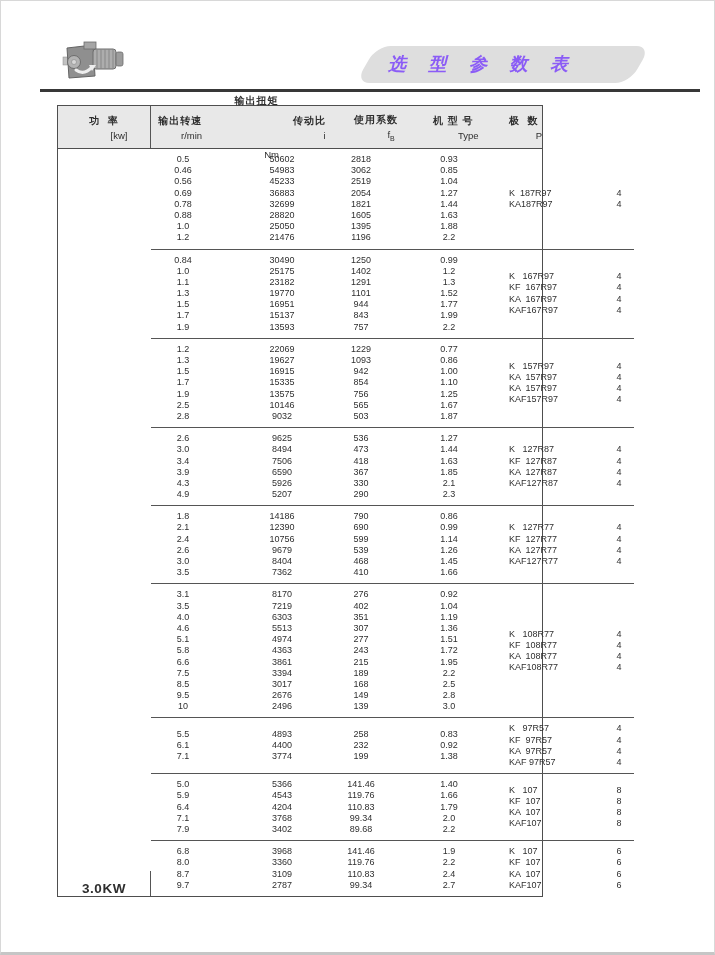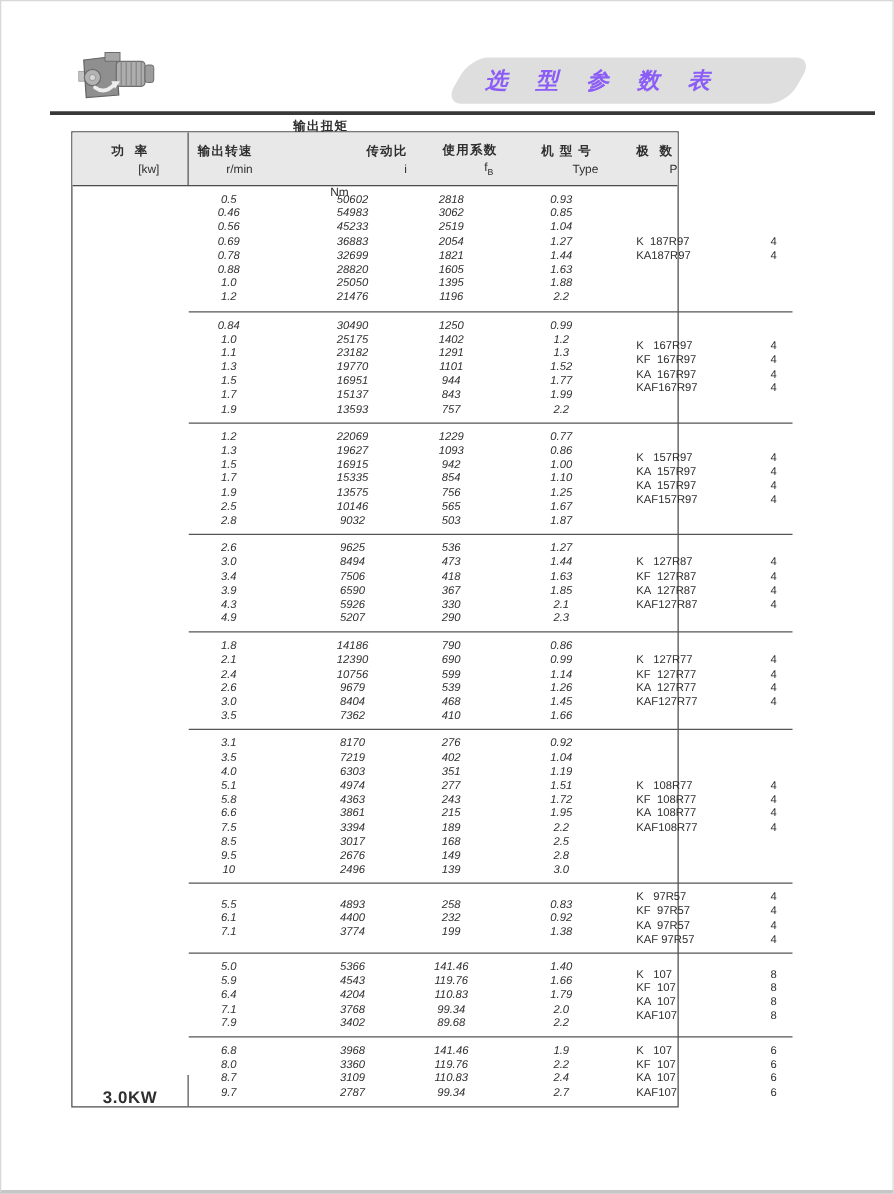--- a/index.html
+++ b/index.html
@@ -38,21 +38,21 @@
   sub{font-size:7px;}
 
   .tbody{display:flex;align-items:flex-end;}
   .power-col{width:92px;flex:none;border-right:1px solid #555;display:flex;justify-content:center;align-items:flex-start;}
   .power-val{margin-top:10px;font-size:13.5px;font-weight:bold;letter-spacing:0.5px;}
   .groups-col{flex:1;display:flex;flex-direction:column;}
 
   .block{display:flex;align-items:center;padding:5px 0;}
   .block + .block{border-top:1px solid #555;}
   .rows{width:328px;flex:none;}
-  .row{display:flex;height:11.2px;line-height:11.2px;font-size:9px;font-style:italic;}
+  .row{display:flex;height:11.2px;line-height:11.2px;font-size:9px;}
   .row .c1{width:64px;text-align:center;}
   .row .c2{width:70px;margin-left:32px;text-align:center;}
   .row .c3{width:60px;margin-left:14px;text-align:center;}
   .row .c4{width:60px;margin-left:28px;text-align:center;}
   .types{margin-left:30px;flex:1;}
   .trow{display:flex;height:11.2px;line-height:11.2px;font-size:9px;}
   .trow .model{width:95px;white-space:pre;text-align:left;}
   .trow .poles{width:30px;text-align:center;}
 </style>
 </head>
@@ -437,20 +437,26 @@
               <span class="c3">402</span>
               <span class="c4">1.04</span>
             </div>
             <div class="row">
               <span class="c1">4.0</span>
               <span class="c2">6303</span>
               <span class="c3">351</span>
               <span class="c4">1.19</span>
             </div>
             <div class="row">
+              <span class="c1">4.6</span>
+              <span class="c2">5513</span>
+              <span class="c3">307</span>
+              <span class="c4">1.36</span>
+            </div>
+            <div class="row">
               <span class="c1">5.1</span>
               <span class="c2">4974</span>
               <span class="c3">277</span>
               <span class="c4">1.51</span>
             </div>
             <div class="row">
               <span class="c1">5.8</span>
               <span class="c2">4363</span>
               <span class="c3">243</span>
               <span class="c4">1.72</span>

